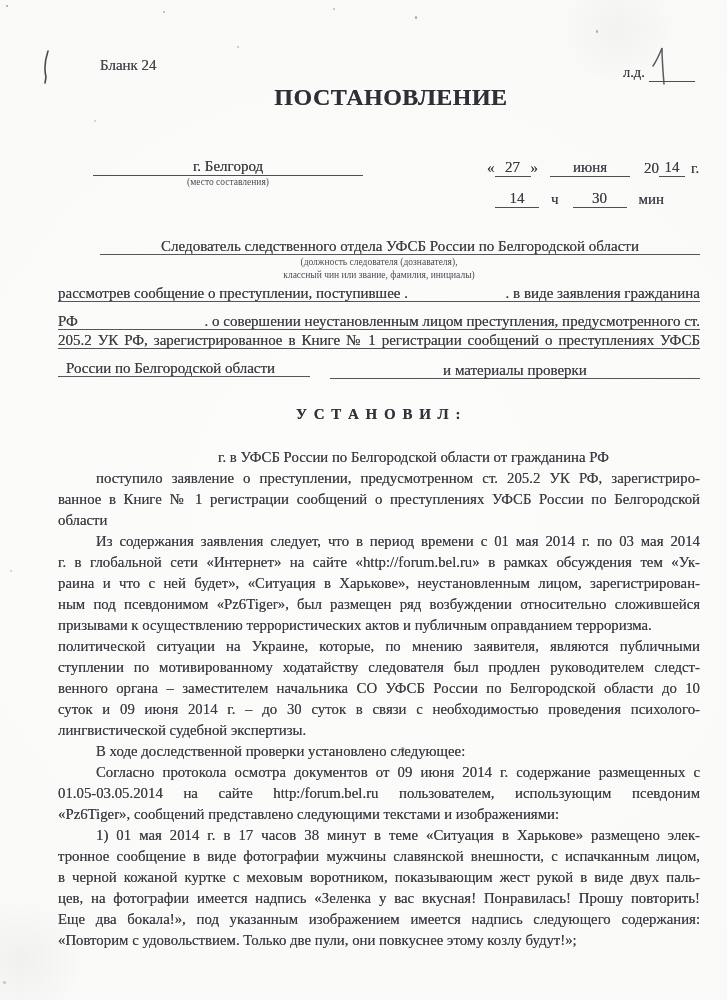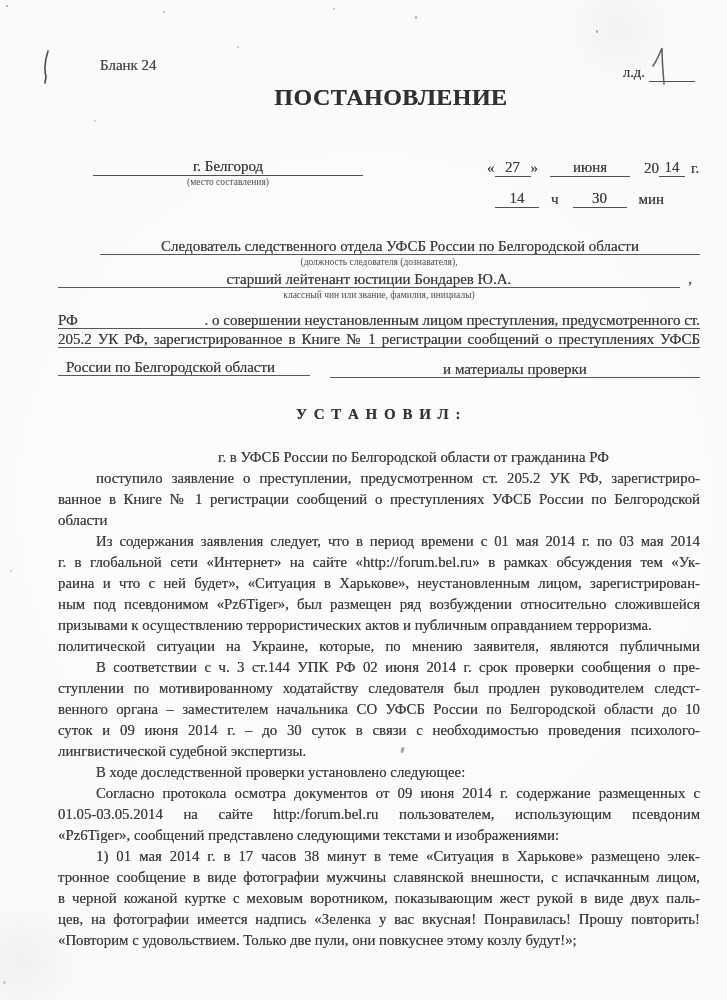--- a/index.html
+++ b/index.html
@@ -121,25 +121,25 @@
       <span class="gap14"></span>
       <span class="ul" style="width:54px;">30</span>
       <span class="gap12"></span>
       <span>мин</span>
     </div>
   </div>
 
   <div class="abs form">
     <div class="frow r1 bb center nowrap txt">Следователь следственного отдела УФСБ России по Белгородской области</div>
     <div class="fcap center">(должность следователя (дознавателя),</div>
-    <div class="r2wrap">
-      <div class="frow bb center nowrap txt">старший лейтенант юстиции Бондарев Ю.А.</div>
-      <span class="r2comma txt">,</span>
+    <div class="fcap center">классный чин или звание, фамилия, инициалы)</div>
+    <div class="frow r3 bb txt">
+      <span class="nowrap">рассмотрев сообщение о преступлении, поступившее .</span>
+      <span class="nowrap">. в виде заявления гражданина</span>
     </div>
-    <div class="fcap center">классный чин или звание, фамилия, инициалы)</div>
     <div class="frow r4 bb txt">
       <span class="nowrap">РФ</span>
       <span class="nowrap">. о совершении неустановленным лицом преступления, предусмотренного ст.</span>
     </div>
     <div class="frow r5 bb nowrap txt">205.2 УК РФ, зарегистрированное в Книге № 1 регистрации сообщений о преступлениях УФСБ</div>
     <div class="frow r6">
       <span class="r6l nowrap txt">России по Белгородской области</span>
       <span class="r6gap"></span>
       <span class="r6r nowrap txt">и материалы проверки</span>
     </div>
@@ -158,36 +158,36 @@
       </div>
       <div class="para">
         <div class="bline jl" style="padding-left: 38px;">Из содержания заявления следует, что в период времени с 01 мая 2014 г. по 03 мая 2014</div>
         <div class="bline jl">г. в глобальной сети «Интернет» на сайте «http://forum.bel.ru» в рамках обсуждения тем «Ук-</div>
         <div class="bline jl">раина и что с ней будет», «Ситуация в Харькове»,  неустановленным лицом, зарегистрирован-</div>
         <div class="bline jl">ным под псевдонимом «Pz6Tiger», был размещен ряд возбуждении относительно сложившейся</div>
         <div class="bline ll">призывами к осуществлению террористических актов и публичным оправданием терроризма.</div>
         <div class="bline jl">политической ситуации на Украине, которые, по мнению заявителя, являются публичными</div>
       </div>
       <div class="para">
-        <div class="bline jl" style="padding-left: 38px;">В соответствии с ч. 3 ст.144 УПК РФ 02 июня 2014 г. срок проверки сообщения о пре-</div>
         <div class="bline jl">ступлении по мотивированному ходатайству следователя был продлен руководителем следст-</div>
         <div class="bline jl">венного органа – заместителем начальника СО УФСБ России по Белгородской области до 10</div>
         <div class="bline jl">суток и 09 июня 2014 г. – до 30 суток в связи с необходимостью проведения психолого-</div>
         <div class="bline ll">лингвистической судебной экспертизы.</div>
       </div>
       <div class="para">
         <div class="bline ll" style="padding-left: 38px;">В ходе доследственной проверки установлено следующее:</div>
       </div>
       <div class="para">
         <div class="bline jl" style="padding-left: 38px;">Согласно протокола осмотра документов от 09 июня 2014 г. содержание размещенных с</div>
         <div class="bline jl">01.05-03.05.2014  на  сайте  http:/forum.bel.ru  пользователем,  использующим  псевдоним</div>
         <div class="bline ll">«Pz6Tiger»,  сообщений представлено следующими текстами и изображениями:</div>
       </div>
       <div class="para">
         <div class="bline jl" style="padding-left: 38px;">1) 01 мая 2014 г. в 17 часов 38 минут в теме «Ситуация в Харькове» размещено элек-</div>
         <div class="bline jl">тронное сообщение в виде фотографии мужчины славянской внешности, с испачканным лицом,</div>
         <div class="bline jl">в черной кожаной куртке с меховым воротником, показывающим жест рукой в виде двух паль-</div>
         <div class="bline jl">цев, на фотографии имеется надпись «Зеленка у вас вкусная! Понравилась! Прошу повторить!</div>
+        <div class="bline jl">Еще два бокала!», под указанным изображением имеется надпись следующего содержания:</div>
         <div class="bline ll">«Повторим с удовольствием. Только две пули, они повкуснее этому козлу будут!»;</div>
       </div>
     </div>
 
 </div>
 
 </body></html>

